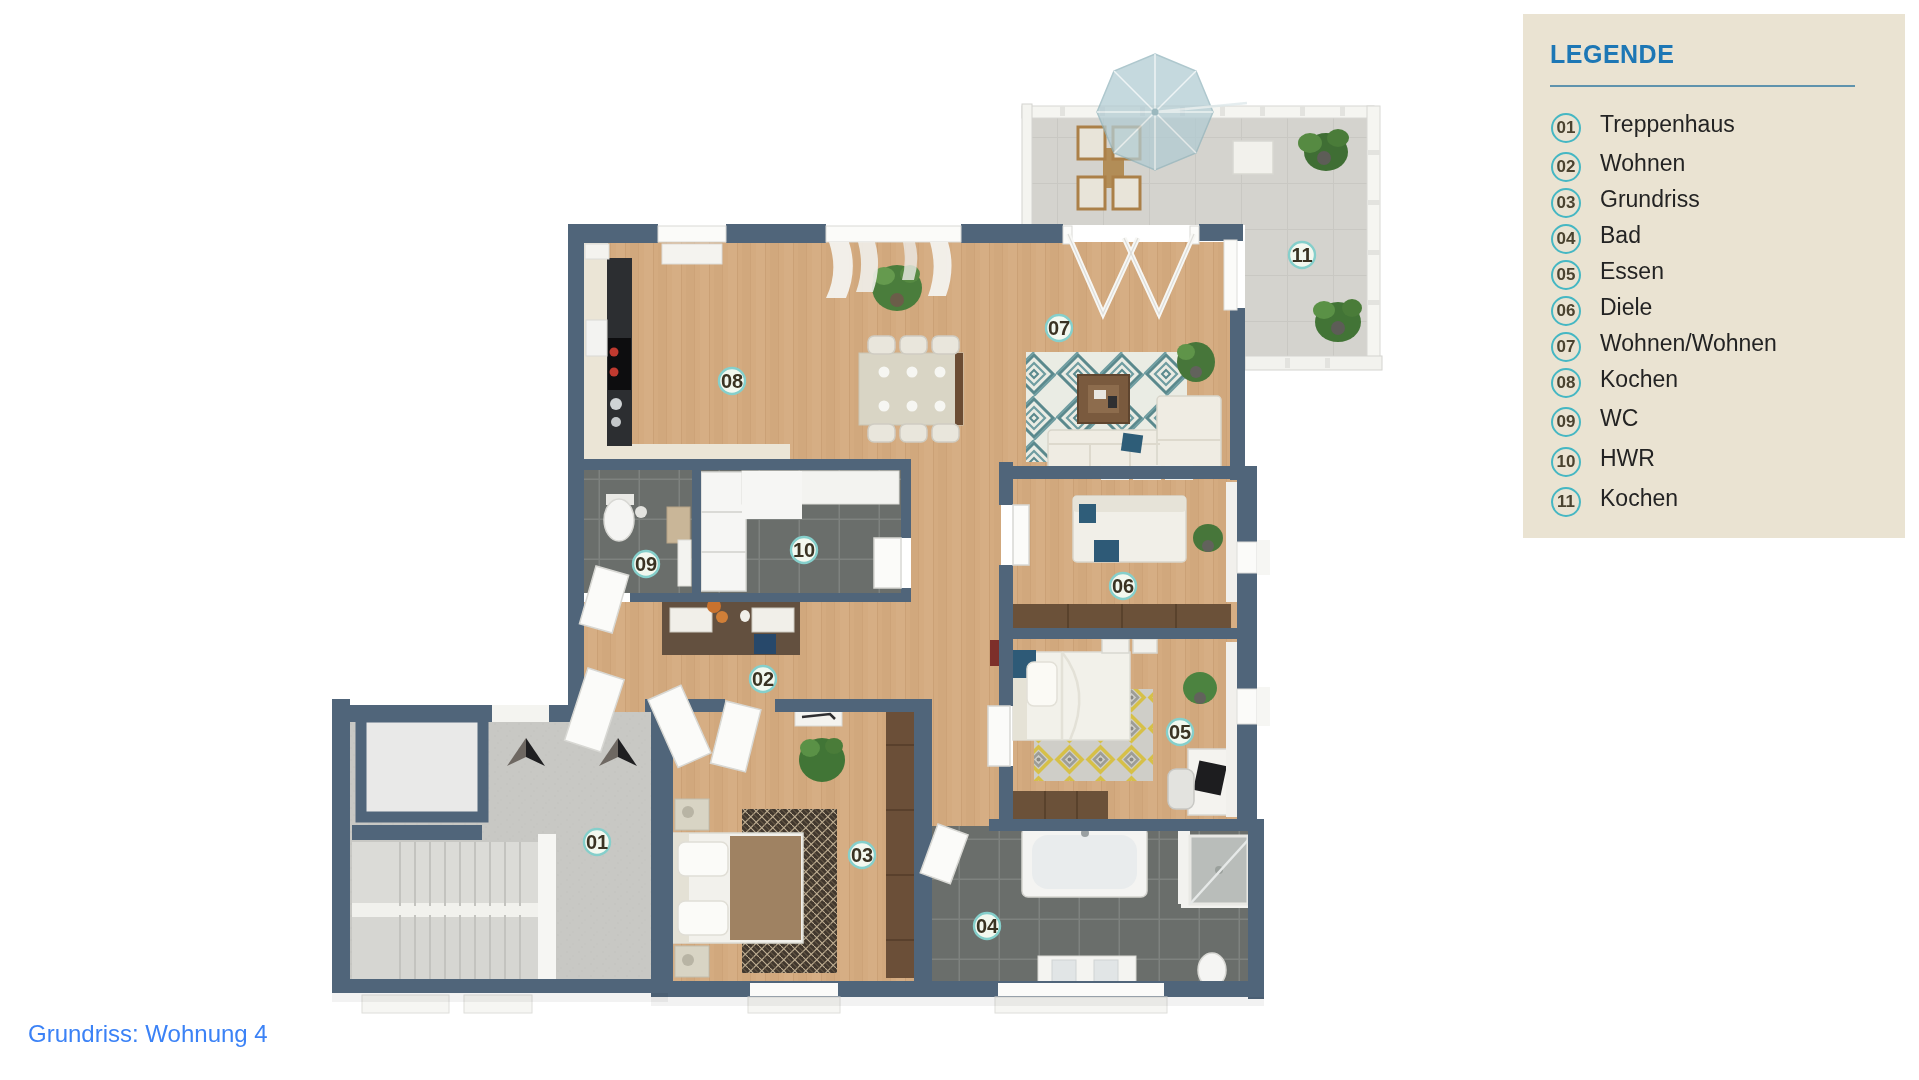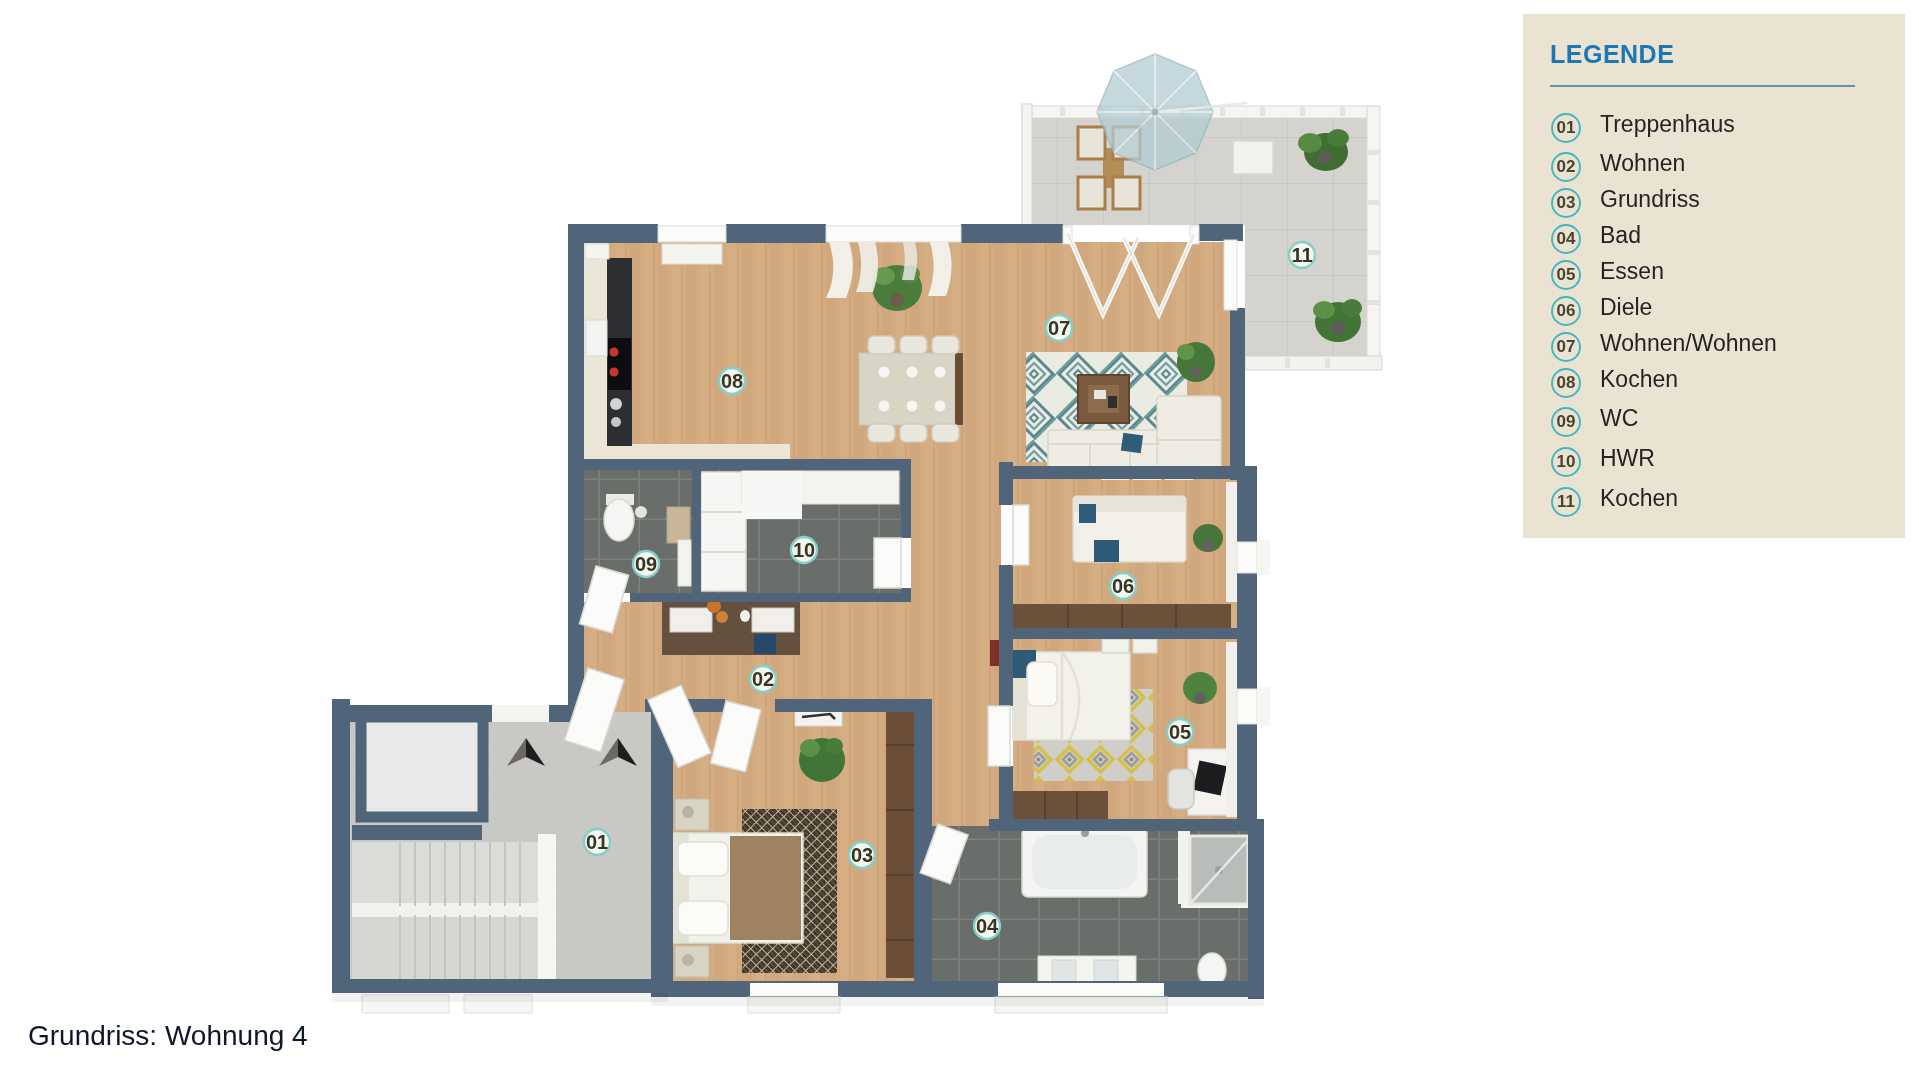--- a/index.html
+++ b/index.html
@@ -6,21 +6,21 @@
   #wrap{position:relative;width:1919px;height:1080px;overflow:hidden;background:#ffffff;
         font-family:"Liberation Sans", sans-serif;}
   #plan{position:absolute;left:0;top:0;}
   #legend{position:absolute;left:1523px;top:14px;width:382px;height:524px;background:#eae3d2;}
   #legend h1{margin:26px 0 0 27px;font-size:25px;font-weight:bold;color:#1d77b5;letter-spacing:0.5px;}
   #legend .rule{position:absolute;left:27px;top:71px;width:305px;border-top:2px solid #5f93ad;}
   .item{position:absolute;left:0;height:36px;}
   .bdg{position:absolute;left:28px;top:-14px;width:26px;height:26px;border:2px solid #45b7c3;border-radius:50%;
        color:#4a4330;font-size:17px;font-weight:bold;text-align:center;line-height:26px;}
   .lbl{position:absolute;left:77px;top:-16px;font-size:23px;color:#232323;white-space:nowrap;}
-  #caption{position:absolute;left:28px;top:1020px;font-size:28px;color:#0f172a;}
+  #caption{position:absolute;left:28px;top:1020px;font-size:24px;color:#3b82f6;}
 </style>
 </head>
 <body>
 <div id="wrap">
 <svg id="plan" width="1919" height="1080" viewBox="0 0 1919 1080">
 <defs>
   <pattern id="wood" width="28" height="28" patternUnits="userSpaceOnUse">
     <rect width="28" height="28" fill="#d4ab80"></rect>
     <rect x="0" width="9" height="28" fill="#d6ae84"></rect>
     <rect x="14" width="8" height="28" fill="#d1a87d"></rect>

